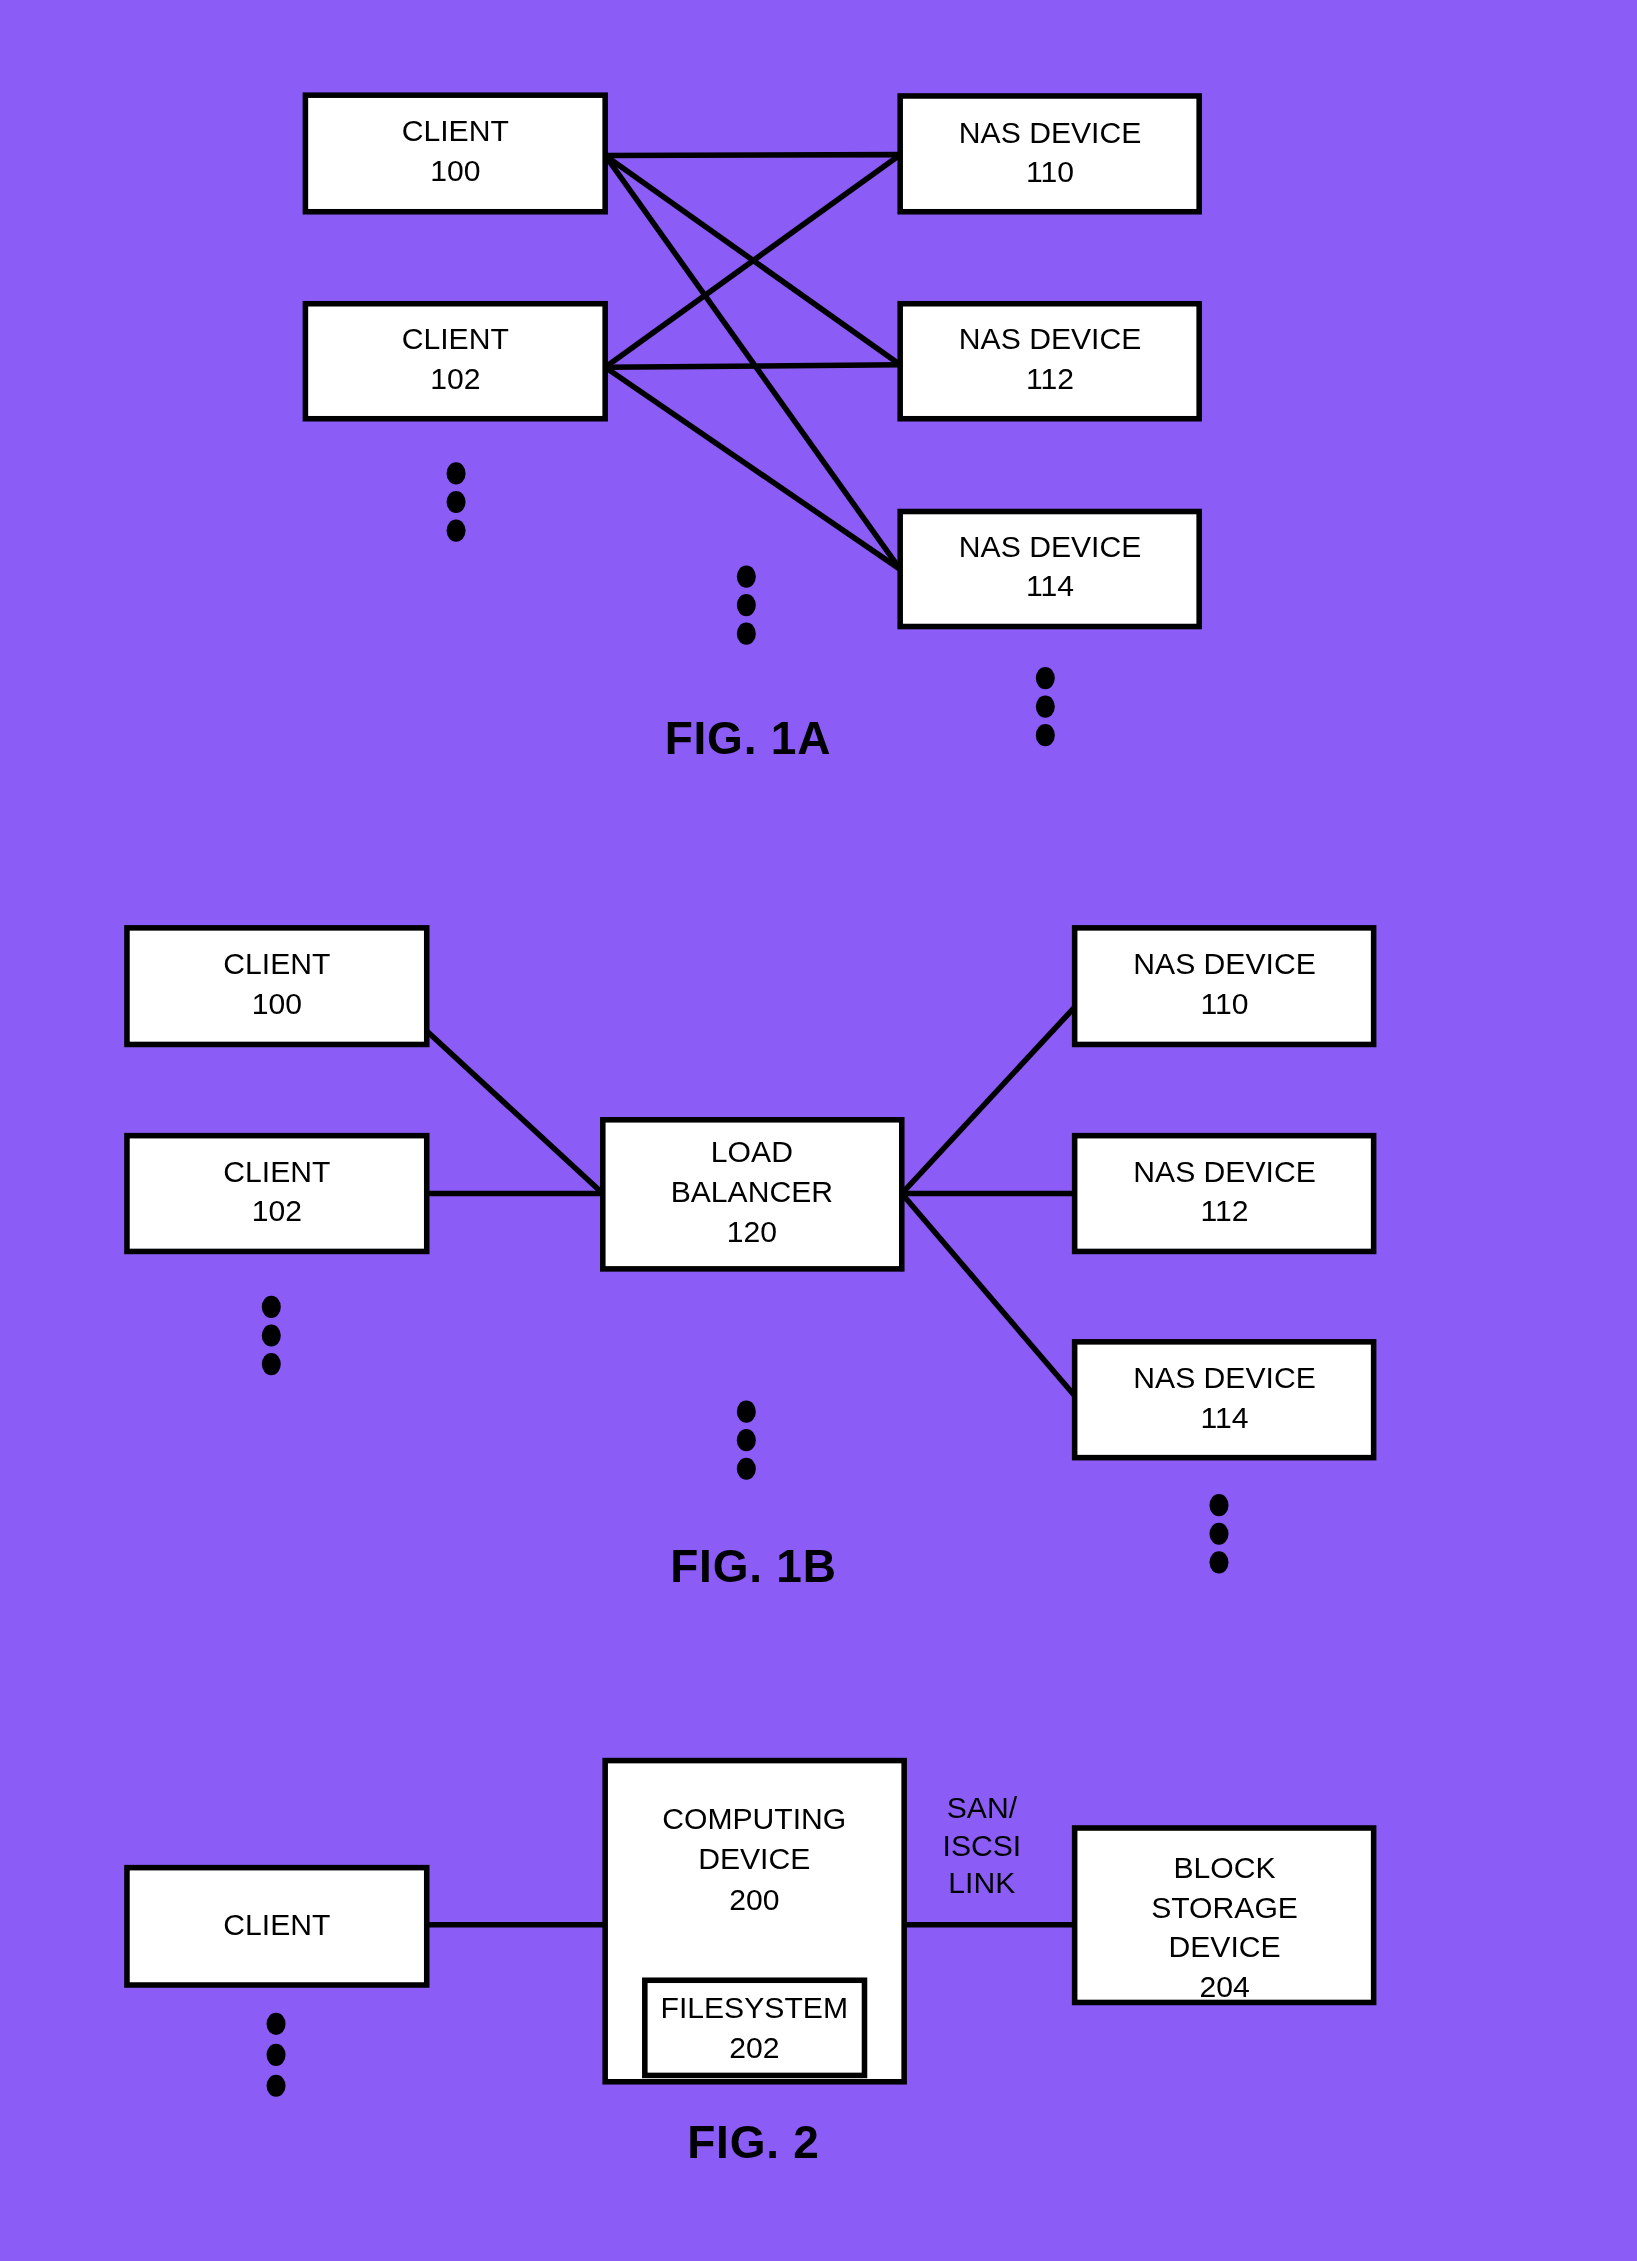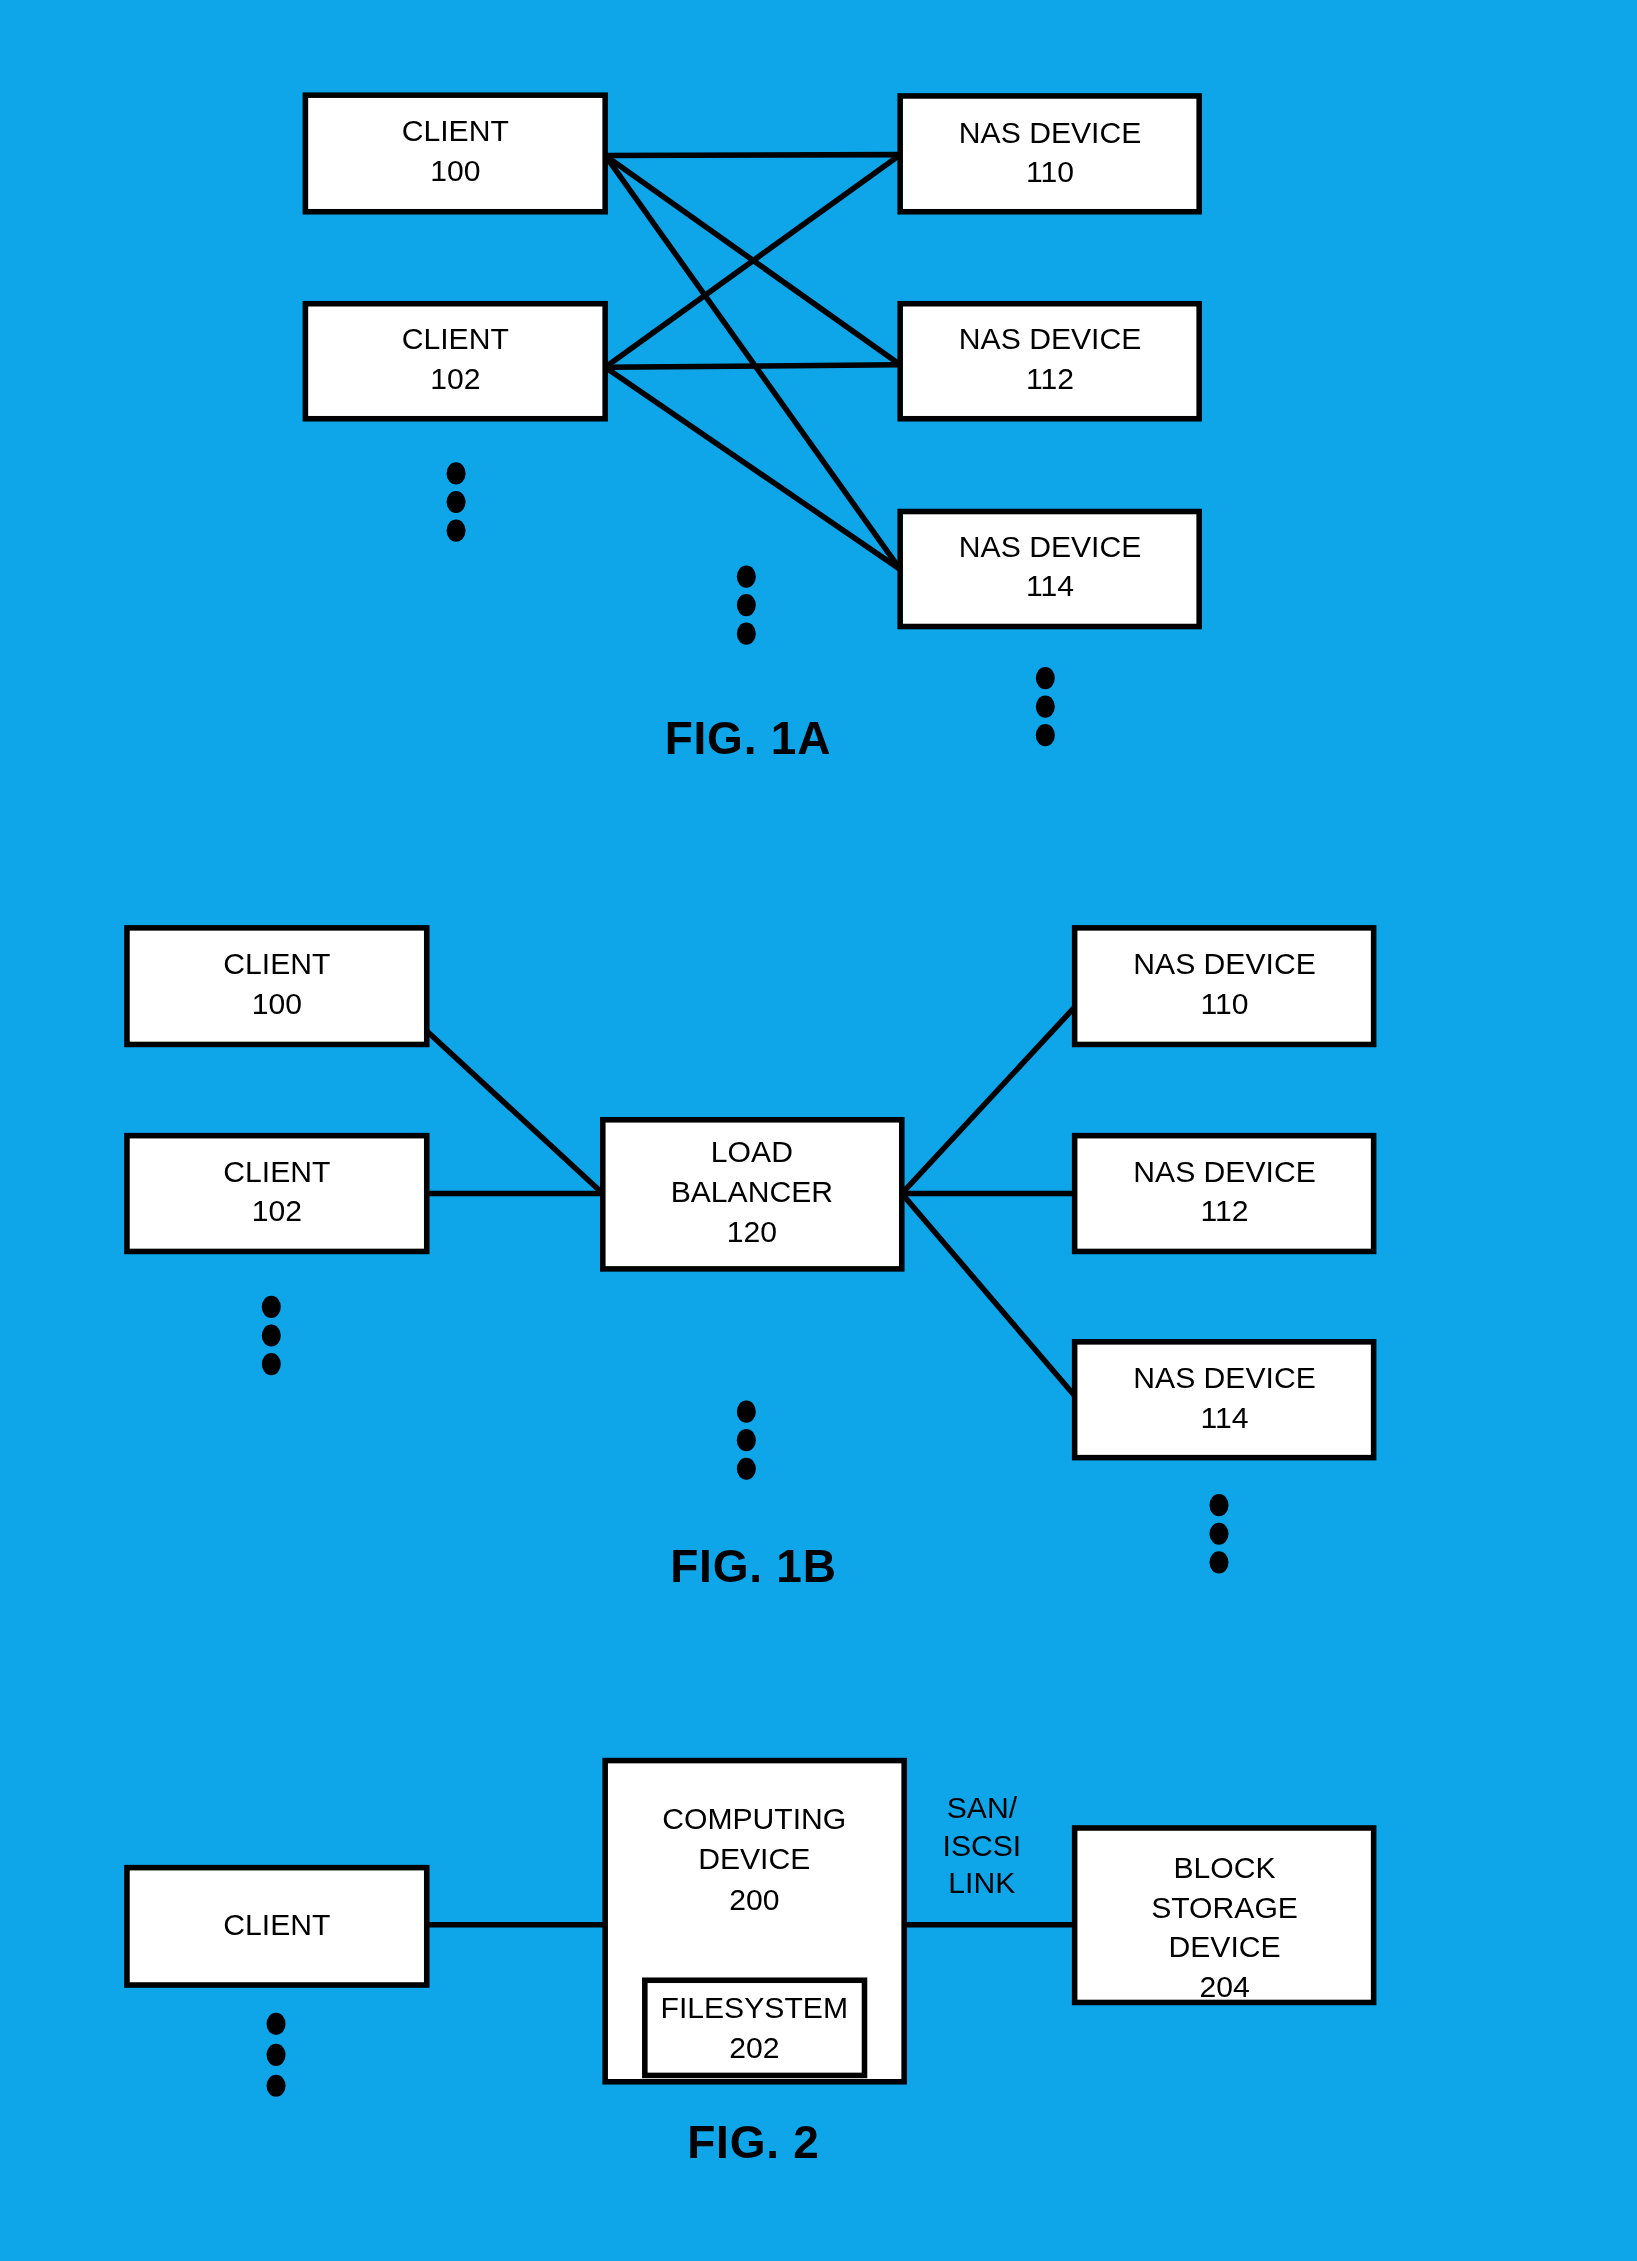--- a/index.html
+++ b/index.html
@@ -4,21 +4,21 @@
 <style>
   html, body {
     margin: 0;
     padding: 0;
     background: #ffffff;
   }
   #page {
     position: relative;
     width: 1637px;
     height: 2261px;
-    background: #0ea5e9;
+    background: #8b5cf6;
     overflow: hidden;
     font-family: "Liberation Sans", sans-serif;
   }
   #page svg {
     position: absolute;
     top: 0;
     left: 0;
     width: 1637px;
     height: 2261px;
   }

